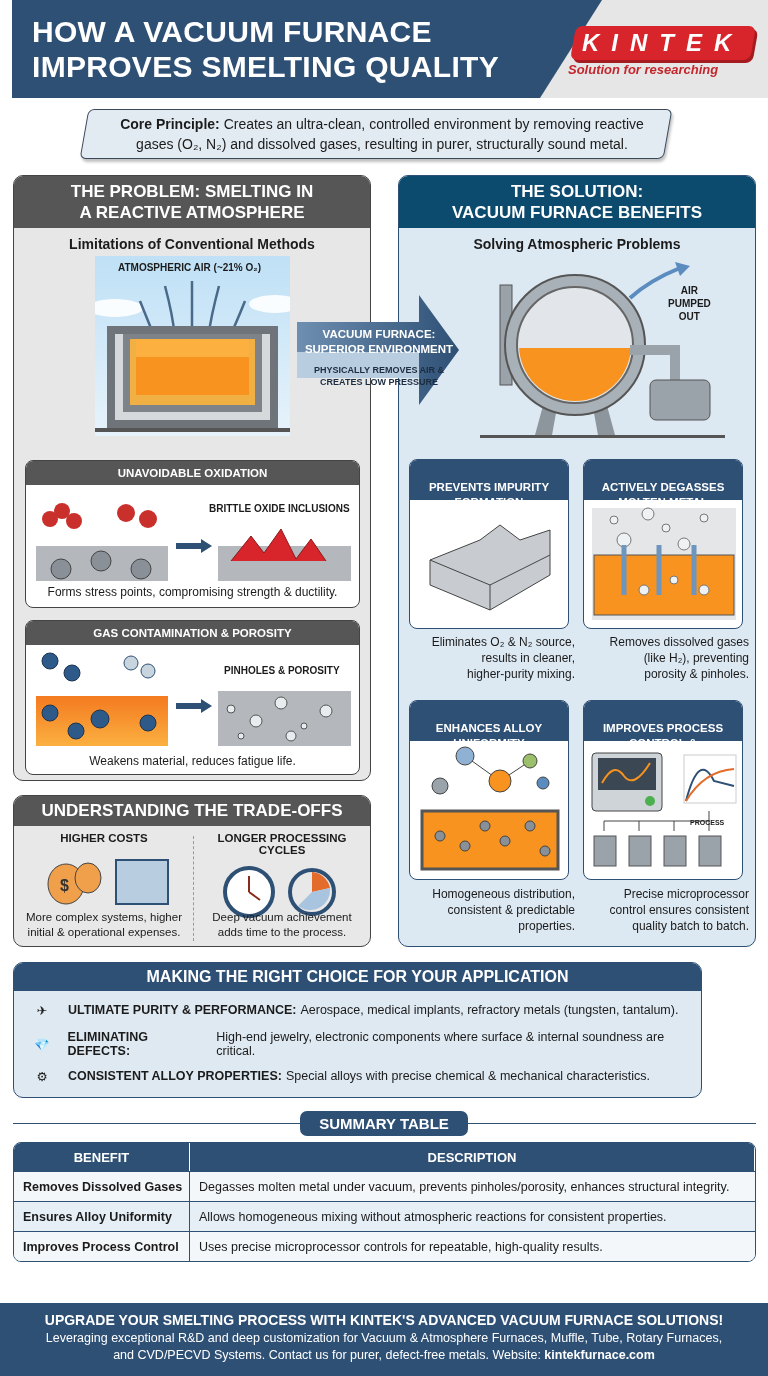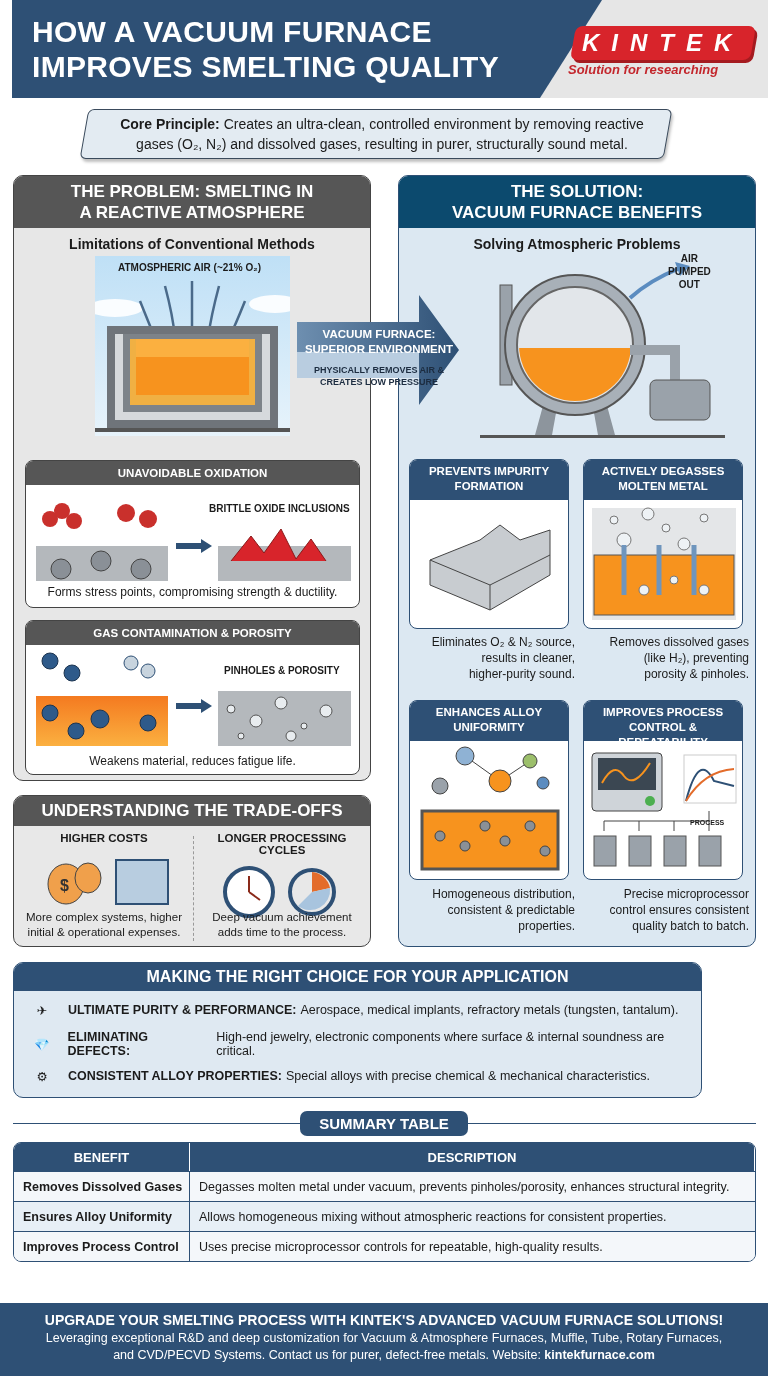--- a/index.html
+++ b/index.html
@@ -18,27 +18,27 @@
 .panel-sub{text-align:center;font-weight:bold;font-size:14px;margin-top:8px}
 .left{left:13px;top:175px;width:358px;height:606px;background:#e7e7e7}
 .left .panel-head{background:#565656;height:52px}
 .right{left:398px;top:175px;width:358px;height:772px;background:#dce8f2;border-color:#2e5075}
 .right .panel-head{background:#0c4a6e;height:52px}
 .scene-left{position:absolute;left:95px;top:256px;width:195px;height:180px;background:linear-gradient(#bfe0f6,#e7f3fb)}
 .scene-label{position:absolute;left:118px;top:262px;font-size:10px;font-weight:bold}
 .arrow-big{position:absolute;left:297px;top:295px;width:162px;height:110px}
 .arrow-t1{position:absolute;left:304px;top:327px;width:150px;text-align:center;color:#fff;font-weight:bold;font-size:11.5px;line-height:15px}
 .arrow-t2{position:absolute;left:304px;top:364px;width:150px;text-align:center;color:#1c2c40;font-weight:bold;font-size:9px;line-height:12px}
-.air-out{position:absolute;left:668px;top:252px;font-size:10px;font-weight:bold;text-align:center;line-height:13px}
+.air-out{position:absolute;left:668px;top:284px;font-size:10px;font-weight:bold;text-align:center;line-height:13px}
 .sub{position:absolute;border-radius:8px;border:1.5px solid #444;background:#fff;overflow:hidden}
 .sub-head{background:#565656;color:#fff;text-align:center;font-weight:bold;font-size:11.5px;height:24px;line-height:24px}
 .sub-cap{position:absolute;left:0;width:100%;text-align:center;font-size:12px}
 .lbl-sm{position:absolute;font-size:10px;font-weight:bold}
 .card{position:absolute;width:160px;border-radius:8px;overflow:hidden;border:1.5px solid #2e5075;background:#fff}
-.card-head{background:#2e5075;color:#fff;text-align:center;font-weight:bold;font-size:11.5px;line-height:15px;height:40px;padding-top:4px}
+.card-head{background:#2e5075;color:#fff;text-align:center;font-weight:bold;font-size:11.5px;line-height:15px;height:40px;padding-top:20px}
 .card-cap{position:absolute;width:172px;text-align:right;font-size:12px;line-height:16px}
 .trade{position:absolute;left:13px;top:795px;width:358px;height:152px;border-radius:10px;overflow:hidden;border:1.5px solid #444;background:#e8e8e8}
 .trade-head{background:#565656;color:#fff;font-weight:bold;font-size:17px;text-align:center;height:30px;line-height:30px}
 .trade-col{position:absolute;top:36px;width:176px;text-align:center}
 .trade-col h4{font-size:11.5px;font-weight:bold}
 .trade-col p{position:absolute;top:78px;width:176px;font-size:11.5px;line-height:15px}
 .trade-div{position:absolute;left:179px;top:40px;height:105px;border-left:1.5px dashed #999}
 .choice{position:absolute;left:13px;top:962px;width:689px;height:136px;border-radius:10px;overflow:hidden;border:1.5px solid #2e5075;background:#dfe9f2}
 .choice-head{background:#2e5075;color:#fff;font-weight:bold;font-size:16px;text-align:center;height:28px;line-height:28px}
 .choice-row{position:absolute;left:10px;display:flex;align-items:center;font-size:12.5px}
@@ -219,21 +219,21 @@
       <div>FORMATION</div>
     </div>
   <svg width="160" height="125">
     <path d="M20 60 L70 40 L90 25 L110 40 L140 30 L140 75 L80 110 L20 85 Z" fill="#c8ccd0" stroke="#444"></path>
     <path d="M20 60 L80 85 L140 55 M80 85 L80 110" stroke="#444" fill="none"></path>
   </svg>
 </div>
 <div class="card-cap" style="left:403px;top:634px">
   <div>Eliminates O₂ &amp; N₂ source,</div>
     <div>results in cleaner,</div>
-    <div>higher-purity sound.</div>
+    <div>higher-purity mixing.</div>
 </div>
 
 <div class="card" style="left:583px;top:459px;height:170px">
   <div class="card-head">
       <div>ACTIVELY DEGASSES</div>
       <div>MOLTEN METAL</div>
     </div>
   <svg width="160" height="125">
     <rect x="8" y="8" width="144" height="112" fill="#e4e6e8"></rect>
     <rect x="10" y="55" width="140" height="60" fill="#f7931e" stroke="#555"></rect>

